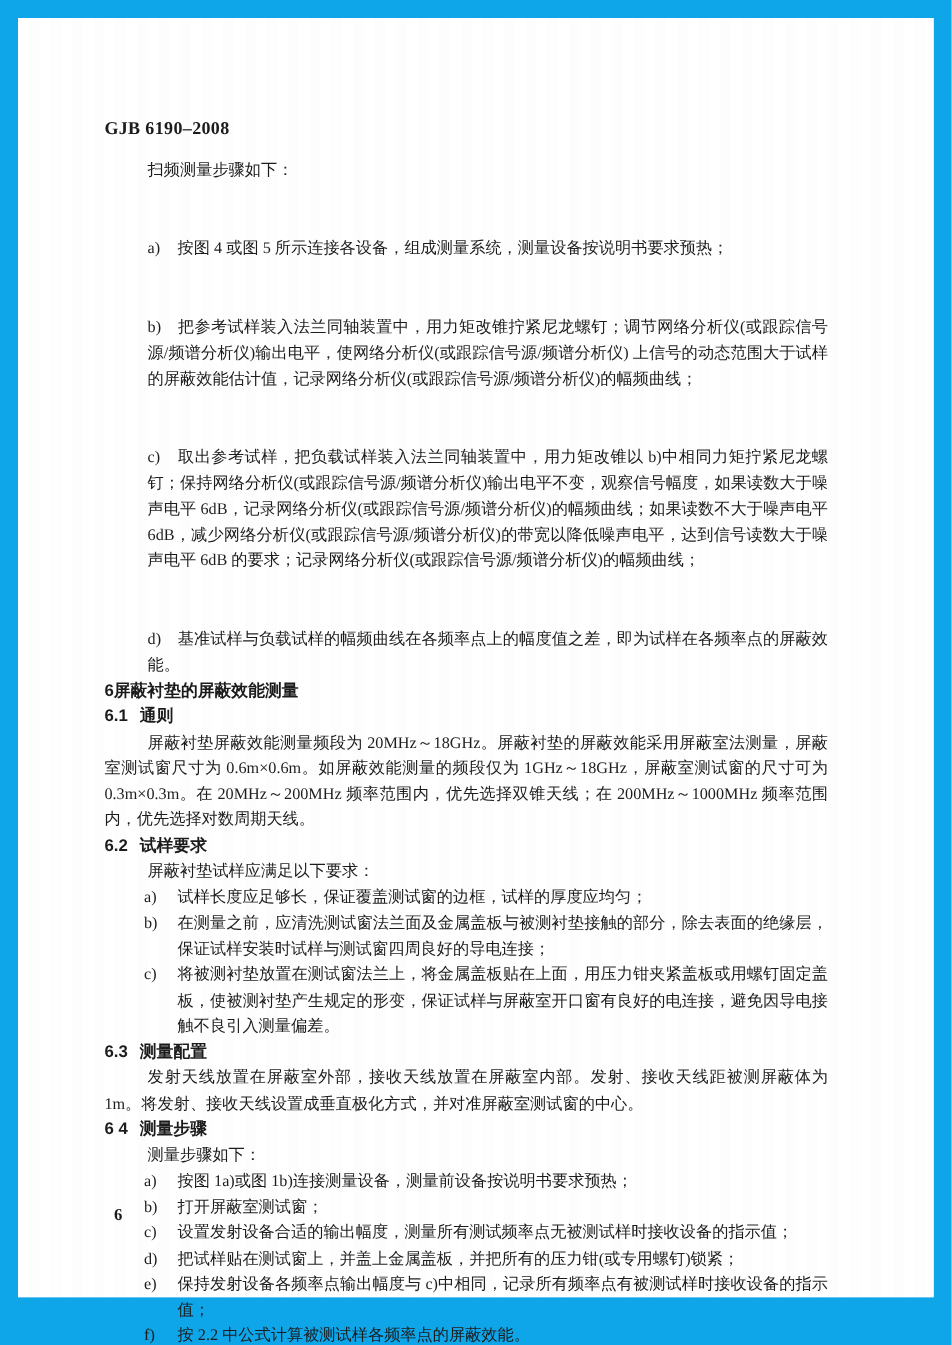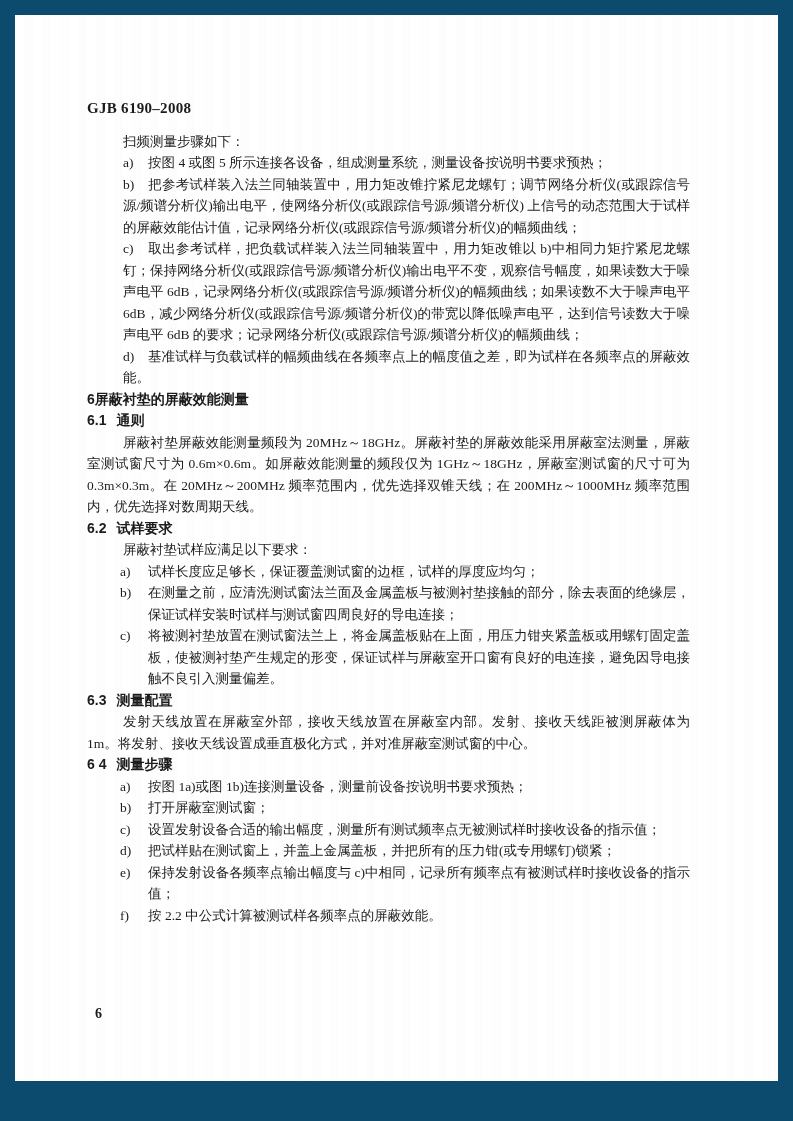--- a/index.html
+++ b/index.html
@@ -1,19 +1,19 @@
 <!DOCTYPE html>
 <html lang="zh"><head>
 <meta charset="utf-8">
 <style>
   html,body { margin:0; padding:0; }
   .screen {
     position:relative;
     width:793px; height:1121px;
-    background:#0c4a6e;           
+    background:#0ea5e9;           
     overflow:hidden;
     font-family:"Liberation Serif", serif;
   }
   .page {
     position:absolute;
     left:15px; top:15px;
     width:763px; height:1066px;
     background:
       repeating-linear-gradient(90deg, #ffffff 0 9px, #fcfdfc 9px 18px);
     background-color:#FEFEFE;
@@ -30,21 +30,21 @@
   .doc-header {
     font-weight:bold;
     font-size:15px;
     letter-spacing:0.3px;
     margin:0 0 11px 0;
     text-align:left;
   }
   p { margin:0; }
   .indent { text-indent:36px; }
   
-  .sweep { margin-left:36px; }
+  .sweep { margin-left:36px;margin-top:44px; }
   .sweep .lbl { display:inline-block; width:25px; text-indent:0; }
   
   .li { margin-left:33px; display:flex; }
   .li .lbl { flex:0 0 28px; }
   .li .txt { flex:1 1 auto; text-align:justify; }
   .h2, .h3 {
     font-family:"Liberation Sans", sans-serif;
     font-weight:bold;
     font-size:14px;
     line-height:21.5px;
@@ -93,20 +93,21 @@
         </div>
       <div class="li">
           <span class="lbl">c)</span>
           <span class="txt">将被测衬垫放置在测试窗法兰上，将金属盖板贴在上面，用压力钳夹紧盖板或用螺钉固定盖板，使被测衬垫产生规定的形变，保证试样与屏蔽室开口窗有良好的电连接，避免因导电接触不良引入测量偏差。</span>
         </div>
 
       <div class="h3"><span class="h-num">6.3</span><span class="h-title">测量配置</span></div>
       <p class="indent">发射天线放置在屏蔽室外部，接收天线放置在屏蔽室内部。发射、接收天线距被测屏蔽体为 1m。将发射、接收天线设置成垂直极化方式，并对准屏蔽室测试窗的中心。</p>
 
       <div class="h3"><span class="h-num">6 4</span><span class="h-title">测量步骤</span></div>
+      <p class="indent">测量步骤如下：</p>
       <div class="li">
           <span class="lbl">a)</span>
           <span class="txt">按图 1a)或图 1b)连接测量设备，测量前设备按说明书要求预热；</span>
         </div>
       <div class="li">
           <span class="lbl">b)</span>
           <span class="txt">打开屏蔽室测试窗；</span>
         </div>
       <div class="li">
           <span class="lbl">c)</span>

